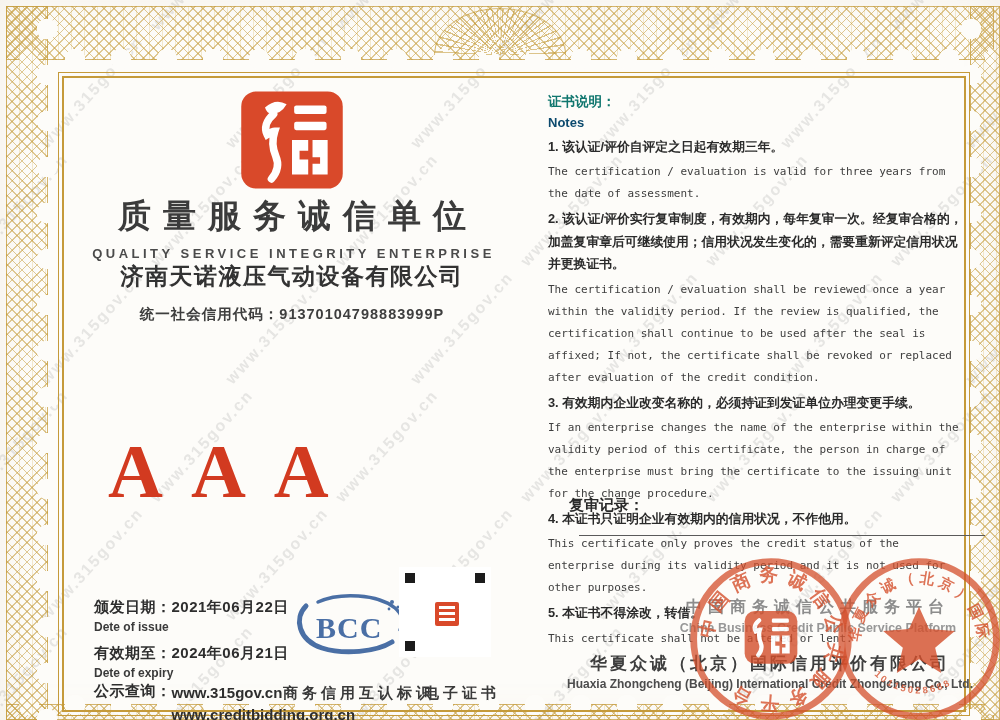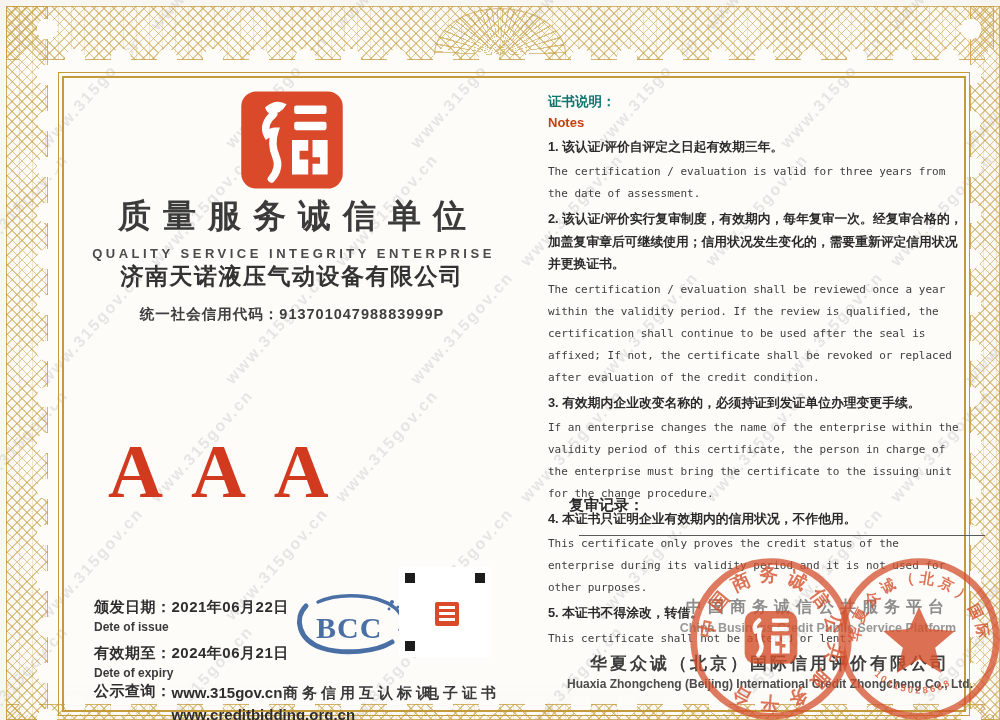--- a/index.html
+++ b/index.html
@@ -60,21 +60,21 @@
     background-blend-mode:screen;}
   .qr .f{position:absolute;width:18px;height:18px;background:#1c1c1c;box-shadow:inset 0 0 0 4px #fff, inset 0 0 0 7px #1c1c1c;}
   .qr .tl{left:2px;top:2px;} .qr .tr{right:2px;top:2px;} .qr .bl{left:2px;bottom:2px;}
   .qr .center-logo{position:absolute;left:50%;top:50%;width:24px;height:24px;margin:-12px 0 0 -12px;
     background:#d9492a;border:2px solid #fff;border-radius:4px;}
   .qr .center-logo::after{content:'';position:absolute;left:4px;top:4px;right:4px;height:3px;background:#fff;box-shadow:0 6px 0 #fff,0 12px 0 #fff;}
   .badge-label{position:absolute;z-index:2;font-size:15px;font-weight:700;color:#3a3a3a;letter-spacing:4px;}
   
   .notes{position:absolute;left:548px;top:93px;width:416px;z-index:2;}
   .notes .h-cn{font-size:13.5px;font-weight:700;color:#0f766e;margin:0 0 4px 0;}
-  .notes .h-en{font-size:13px;font-weight:700;color:#c2410c;margin:0 0 6px 0;}
+  .notes .h-en{font-size:13px;font-weight:700;color:#0c4a6e;margin:0 0 6px 0;}
   .notes .cn{font-size:12.8px;font-weight:700;color:#2b2b2b;line-height:1.75;margin:3px 0;}
   .notes .en{font-family:"DejaVu Sans Mono","Liberation Mono",monospace;font-size:11px;
     color:#3d3d3d;line-height:2.0;margin:2px 0;}
   .review{position:absolute;left:548px;top:496px;width:416px;z-index:2;margin-left:21px;}
   .review .cn{font-size:15px;font-weight:700;color:#2a2a2a;margin:0 0 4px 0;}
   .review-row{display:flex;align-items:flex-end;}
   .review .en{font-size:15px;font-weight:700;color:#2a2a2a;white-space:nowrap;}
   .review .line{flex:1;border-bottom:1.5px solid #5a5a5a;margin-left:10px;height:1em;}
   
   .platform-cn{position:absolute;left:636px;top:597px;width:364px;text-align:center;z-index:2;

